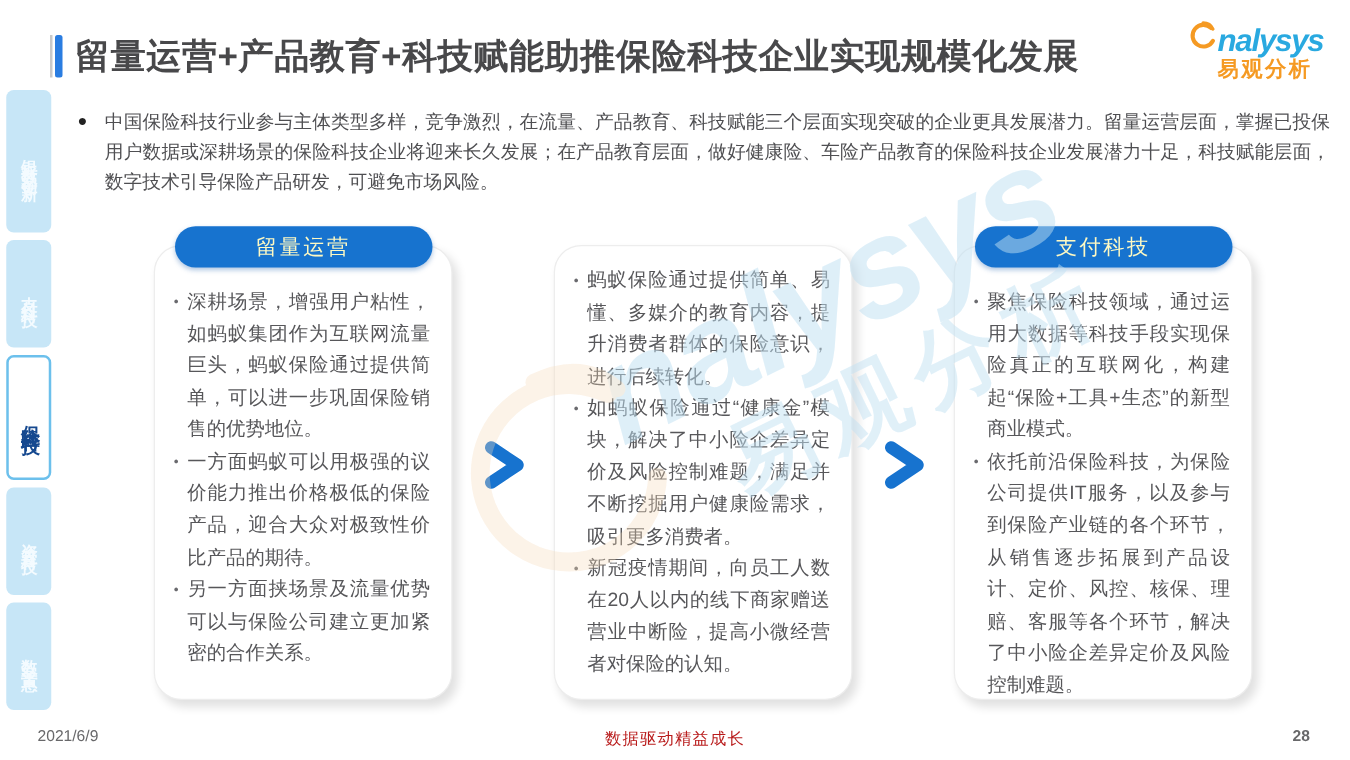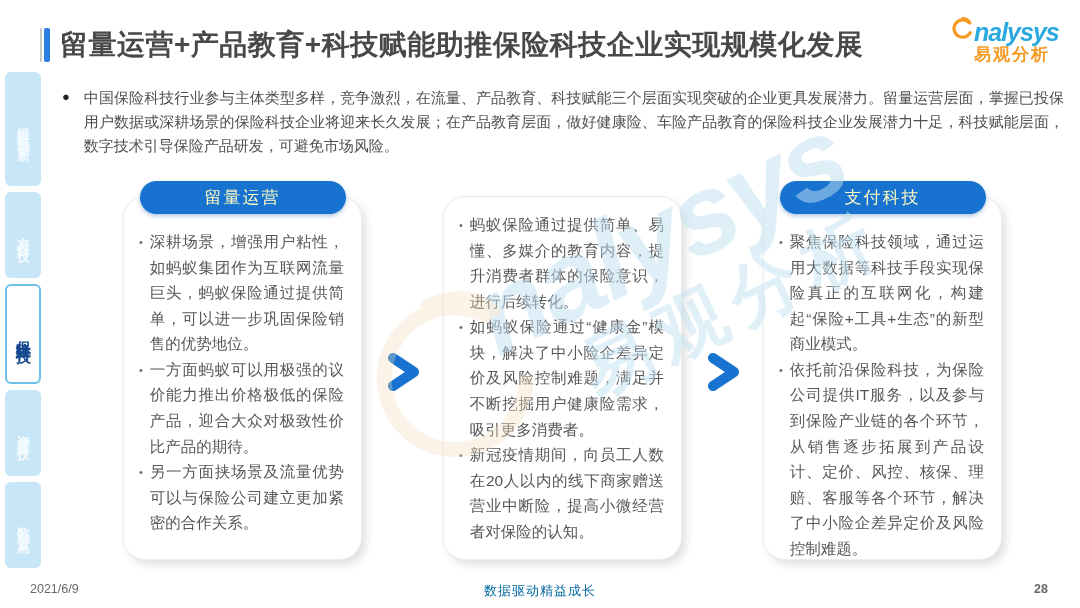--- a/index.html
+++ b/index.html
@@ -55,21 +55,21 @@
   .bullets li { display:flex; }
   .b-dot { font-size:11px; color:#6a6a6e; margin:7px 7px 0 0; flex:none; }
   .b-text { font-size:15.5px; line-height:1.65; color:#57575a; text-align:justify; }
 
   .arrow-zone { width:81px; display:flex; align-items:center; justify-content:center; }
   .chevron { margin-top:-12px; }
 
   
   .footer { position:absolute; left:0; bottom:8px; width:100%; display:flex; z-index:10; }
   .footer-date { position:absolute; left:30px; font-size:12.5px; color:#68686a; }
-  .footer-slogan { margin:0 auto; font-size:13px; color:#0369a1; letter-spacing:1px; }
+  .footer-slogan { margin:0 auto; font-size:13px; color:#b91c1c; letter-spacing:1px; }
   .footer-page { position:absolute; right:32px; font-size:12.5px; color:#68686a;font-weight:bold; }
 </style>
 </head>
 <body>
 
 <div class="slide">
 
   <div class="title-row">
     <div class="title-bar-shadow"></div>
     <div class="title-bar"></div>

